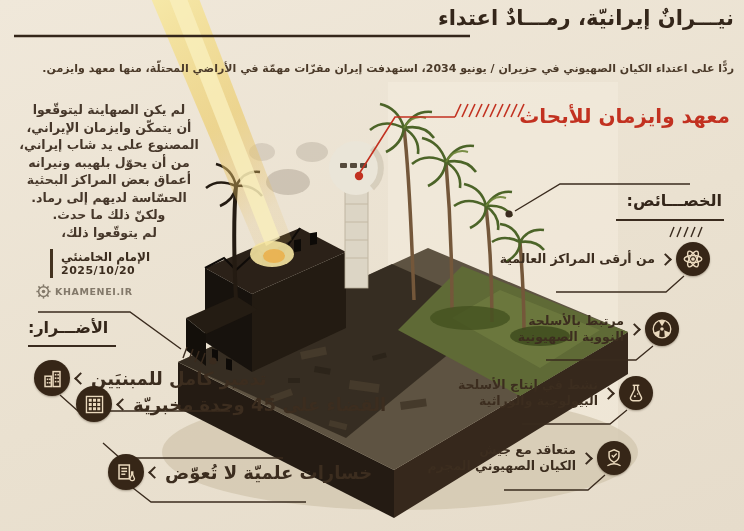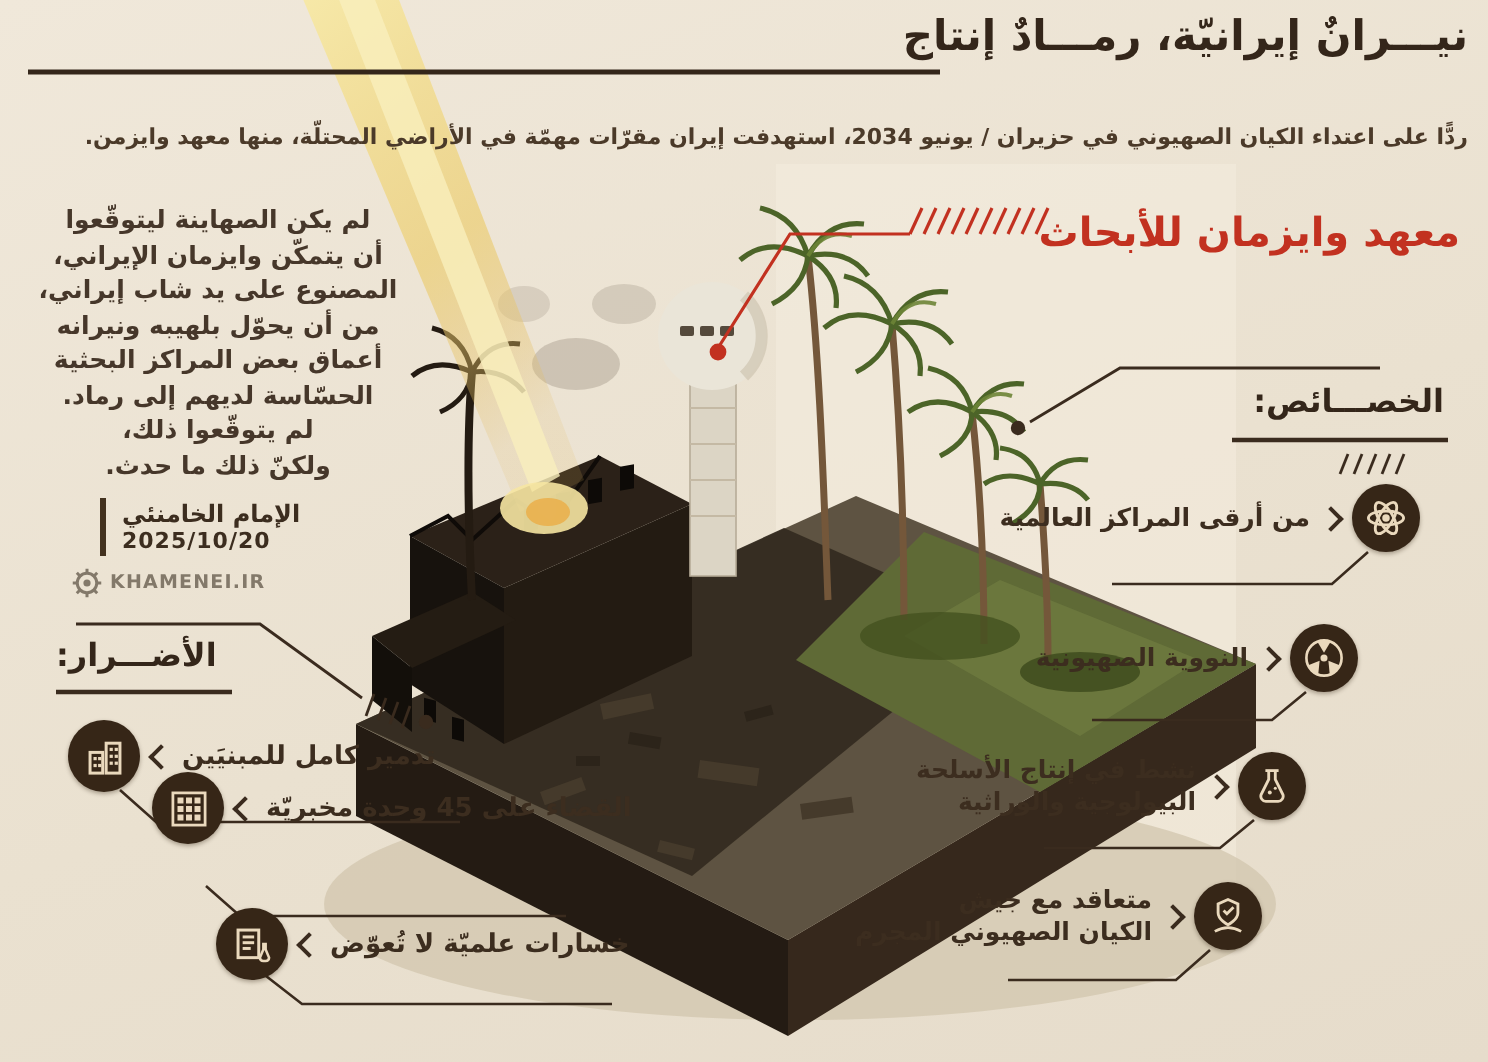--- a/index.html
+++ b/index.html
@@ -40,21 +40,21 @@
   .badge{
     width:36px;height:36px;border-radius:50%;background:#3626160;flex:none;
     background:#362617;display:flex;align-items:center;justify-content:center;
     box-shadow:0 1px 2px rgba(40,25,10,.35);
   }
   .badge.small{width:34px;height:34px;}
   .chev{width:7px;height:7px;flex:none;
     border-left:2.2px solid #3a2b1e;border-bottom:2.2px solid #3a2b1e;}
   .chev.point-left{transform:rotate(45deg);}
   .chev.point-right{transform:rotate(225deg);}
-  .d-label{font-size:13px;font-weight:bold;color:#3c2d1f;white-space:nowrap;direction:rtl;}
+  .d-label{font-size:18px;font-weight:bold;color:#3c2d1f;white-space:nowrap;direction:rtl;}
   .c-text{
     text-align:right;font-size:12.5px;font-weight:bold;line-height:16.5px;
     color:#3c2d1f;white-space:nowrap;direction:rtl;
   }
   
   .dmg-0{left:34px;top:360px;}
   .dmg-1{left:76px;top:386px;}
   .dmg-2{left:108px;top:454px;}
   
   .chr-0{right:34px;top:242px;}
@@ -233,32 +233,32 @@
     </g>
 
     <g stroke="#3a2b1e" fill="none" stroke-width="1.3">
       <polyline points="684,276 666,292 556,292"></polyline>
       <polyline points="653,346 636,360 546,360"></polyline>
       <polyline points="627,410 610,424 522,424"></polyline>
       <polyline points="605,475 588,490 504,490"></polyline>
     </g>
   </svg>
 
-  <div class="abs layer-text title">نيـــرانٌ إيرانيّة، رمـــادٌ إنتاج</div>
+  <div class="abs layer-text title">نيـــرانٌ إيرانيّة، رمـــادٌ اعتداء</div>
   <div class="abs layer-text subtitle">ردًّا على اعتداء الكيان الصهيوني في حزيران / يونيو 2034، استهدفت إيران مقرّات مهمّة في الأراضي المحتلّة، منها معهد وايزمن.</div>
 
   <div class="abs layer-text quote">
     <span>لم يكن الصهاينة ليتوقّعوا</span>
     <span>أن يتمكّن وايزمان الإيراني،</span>
     <span>المصنوع على يد شاب إيراني،</span>
     <span>من أن يحوّل بلهيبه ونيرانه</span>
     <span>أعماق بعض المراكز البحثية</span>
     <span>الحسّاسة لديهم إلى رماد.</span>
+    <span>ولكنّ ذلك ما حدث.</span>
     <span>لم يتوقّعوا ذلك،</span>
-    <span>ولكنّ ذلك ما حدث.</span>
   </div>
 
   <div class="abs layer-text attrib">
     <div class="name">الإمام الخامنئي</div>
     <div class="date">2025/10/20</div>
   </div>
 
   <div class="abs layer-text logo">
     <svg width="15" height="15" viewBox="0 0 20 20">
       <circle cx="10" cy="10" r="6.5" fill="none" stroke="#83796a" stroke-width="2"></circle>
@@ -291,20 +291,21 @@
         <circle cx="10" cy="10" r="1.7" fill="#ead9bd" stroke="none"></circle>
         <ellipse cx="10" cy="10" rx="8" ry="3.2"></ellipse>
         <ellipse cx="10" cy="10" rx="8" ry="3.2" transform="rotate(60 10 10)"></ellipse>
         <ellipse cx="10" cy="10" rx="8" ry="3.2" transform="rotate(-60 10 10)"></ellipse>
       </svg>
     </div>
   </div>
 
   <div class="abs layer-text item chr-1">
     <div class="c-text">
+      <div>مرتبط بالأسلحة</div>
       <div>النووية الصهيونية</div>
     </div>
     <div class="chev point-right"></div>
     <div class="badge small">
       <svg width="22" height="22" viewBox="0 0 20 20">
         <circle cx="10" cy="10" r="8" fill="none" stroke="#ead9bd" stroke-width="1.2"></circle>
         <circle cx="10" cy="10" r="1.6" fill="#ead9bd"></circle>
         <g fill="#ead9bd">
           <path d="M10,7.6 L7,2.6 A8.4,8.4 0 0 1 13,2.6 Z"></path>
           <path d="M12,11.2 L17.4,13.4 A8.4,8.4 0 0 1 12.6,17.4 Z"></path>

